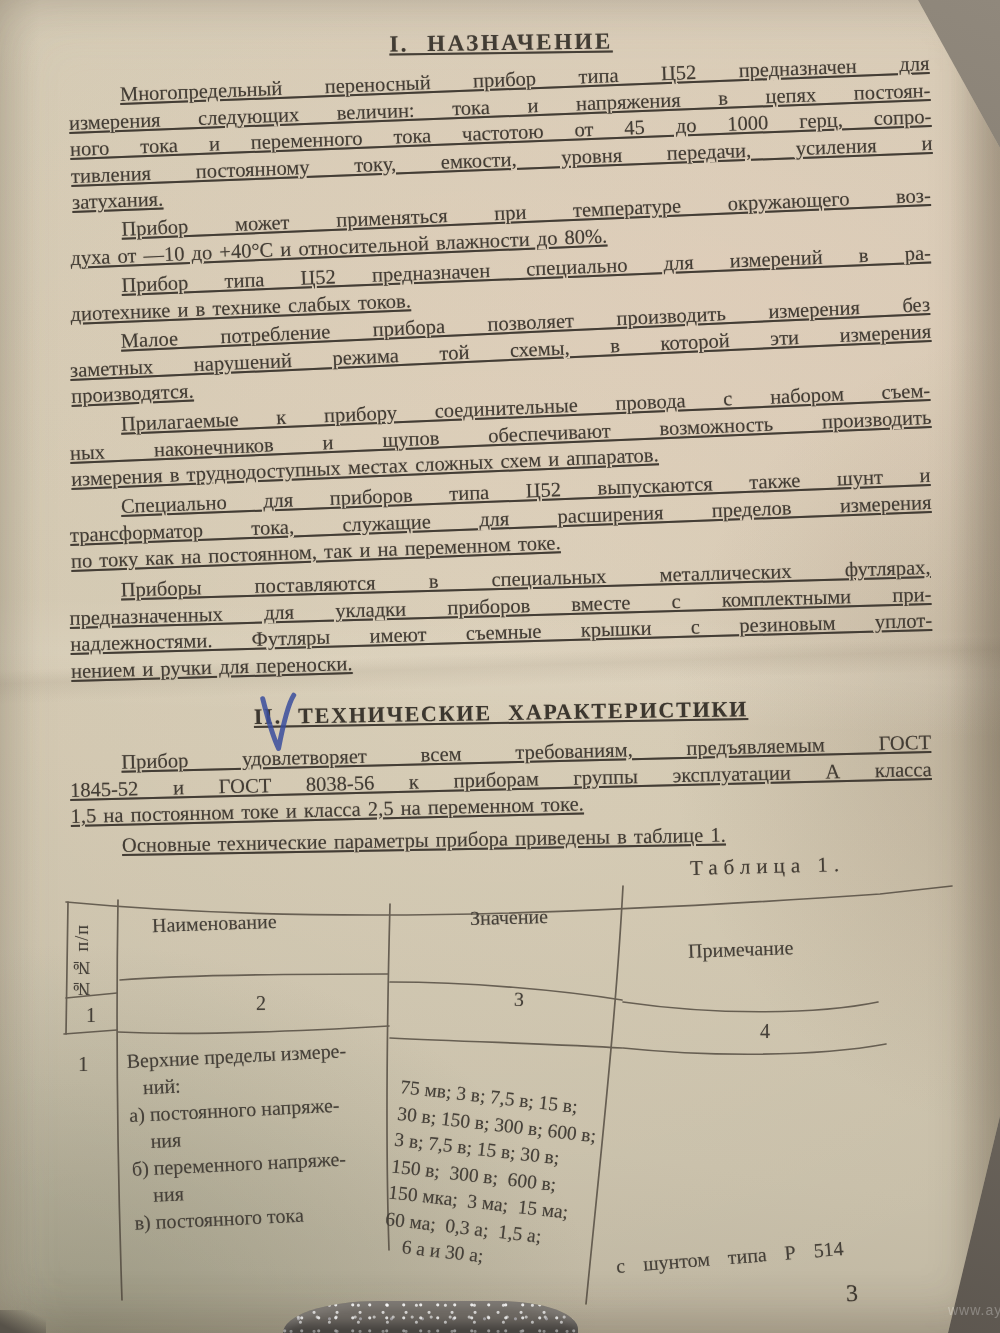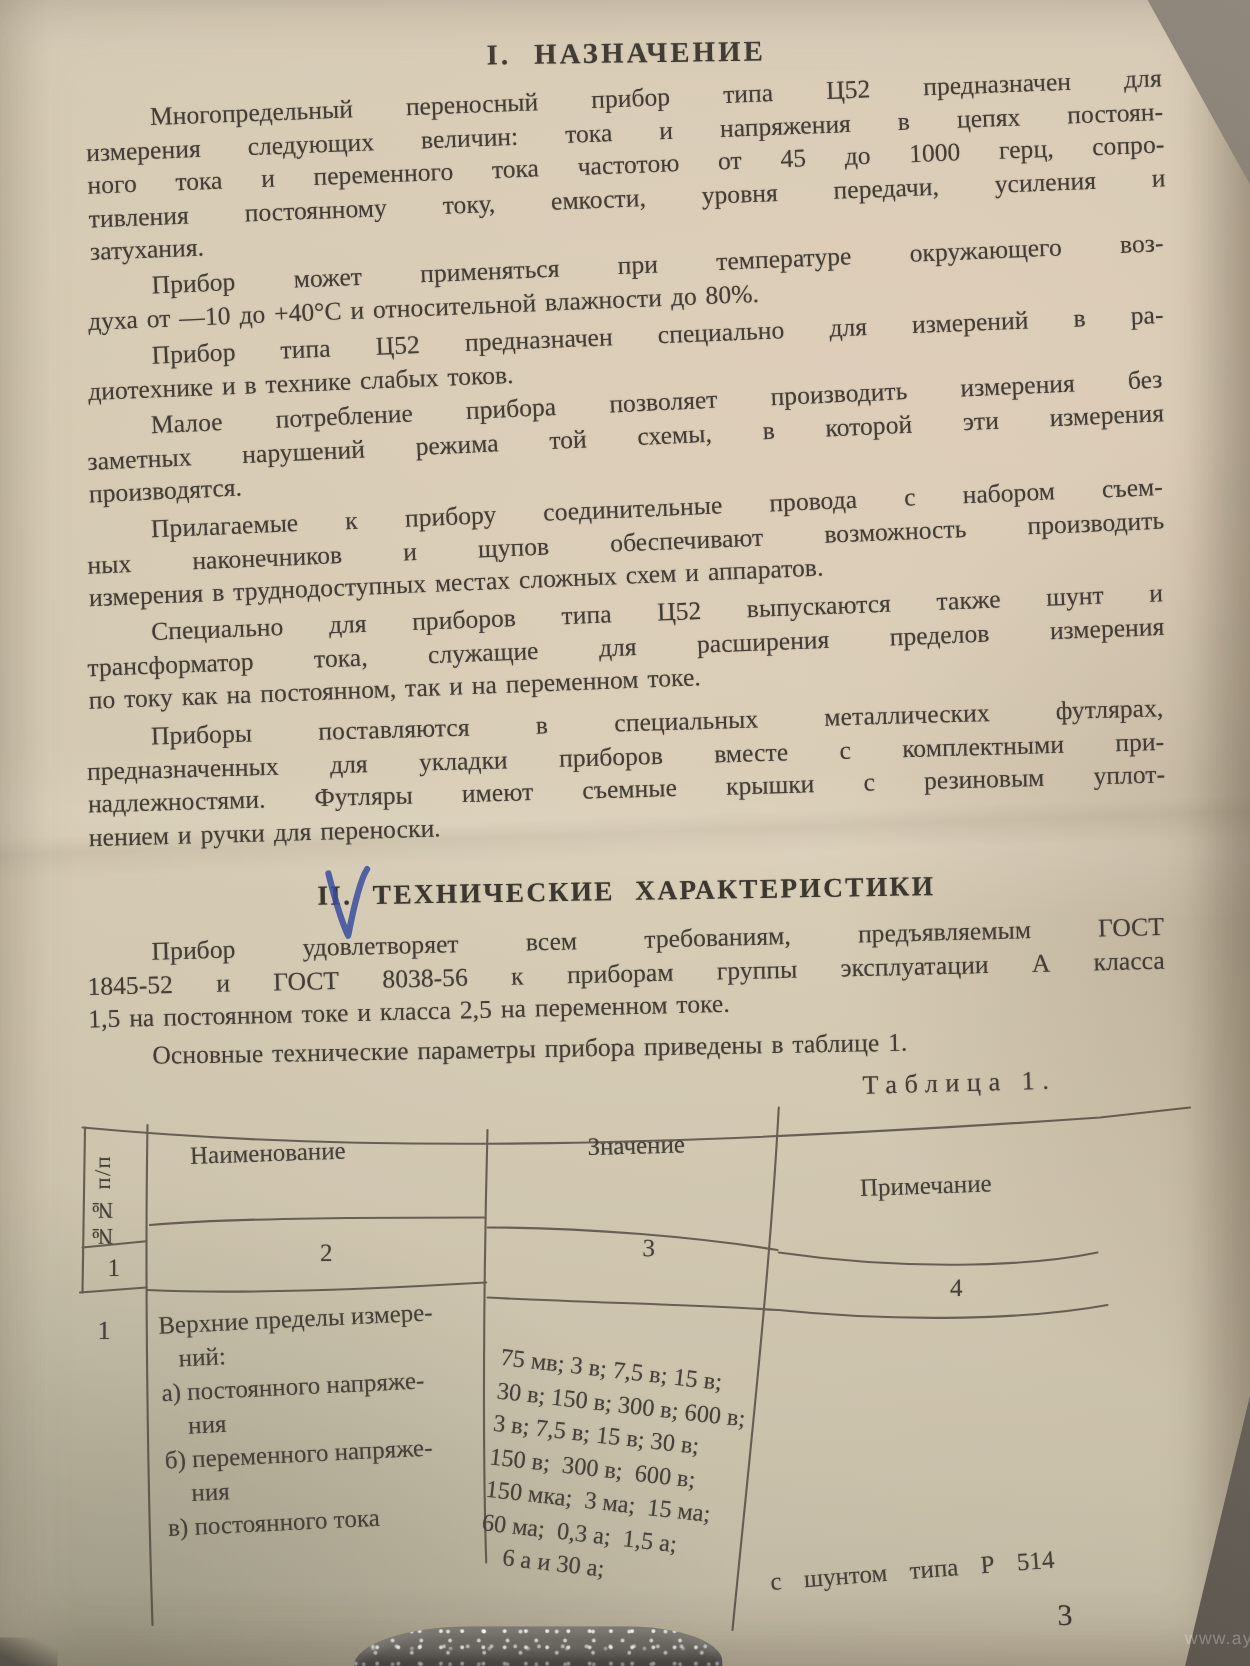--- a/index.html
+++ b/index.html
@@ -22,21 +22,21 @@
                inset 16px 26px 60px rgba(255,250,235,.12);}
   .creases{position:absolute;inset:0;pointer-events:none;background:
       linear-gradient(178deg, transparent 49%, rgba(110,95,75,.10) 50%, transparent 51.5%),
       linear-gradient(90deg, rgba(150,140,115,.22) 0%, transparent 4%),
       linear-gradient(270deg, rgba(120,105,85,.20) 0%, transparent 5%),
       linear-gradient(2deg, transparent 46%, rgba(255,252,240,.10) 50%, transparent 54%);}
 
   
   .text-col{position:absolute;left:70px;top:30px;width:862px;color:#433d35;
     font-size:20.5px;line-height:26.5px;word-spacing:2px;
-    text-shadow:0 0 1px rgba(70,60,48,.45);}
+    text-shadow:0 0 1px rgba(70,60,48,.45);text-decoration:underline;}
   .para{margin:0 0 3px 0;transform:rotate(var(--rot,0deg));transform-origin:0 50%;}
   .para .tl{text-align:justify;text-align-last:justify;}
   .para .tl:first-child{text-indent:52px;}
   .para .tl:last-child{text-align-last:left;}
   .h1{text-align:center;font-weight:bold;font-size:23px;letter-spacing:2.5px;word-spacing:10px;
     margin-bottom:26px;transform:rotate(-0.8deg);color:#3c372f;}
   .h2-wrap{position:relative;margin:16px 0 24px 0;transform:rotate(-0.9deg);}
   .h2{text-align:center;font-weight:bold;font-size:22px;letter-spacing:1.8px;word-spacing:9px;color:#3c372f;}
   .check{position:absolute;left:186px;top:-12px;pointer-events:none;}
 

